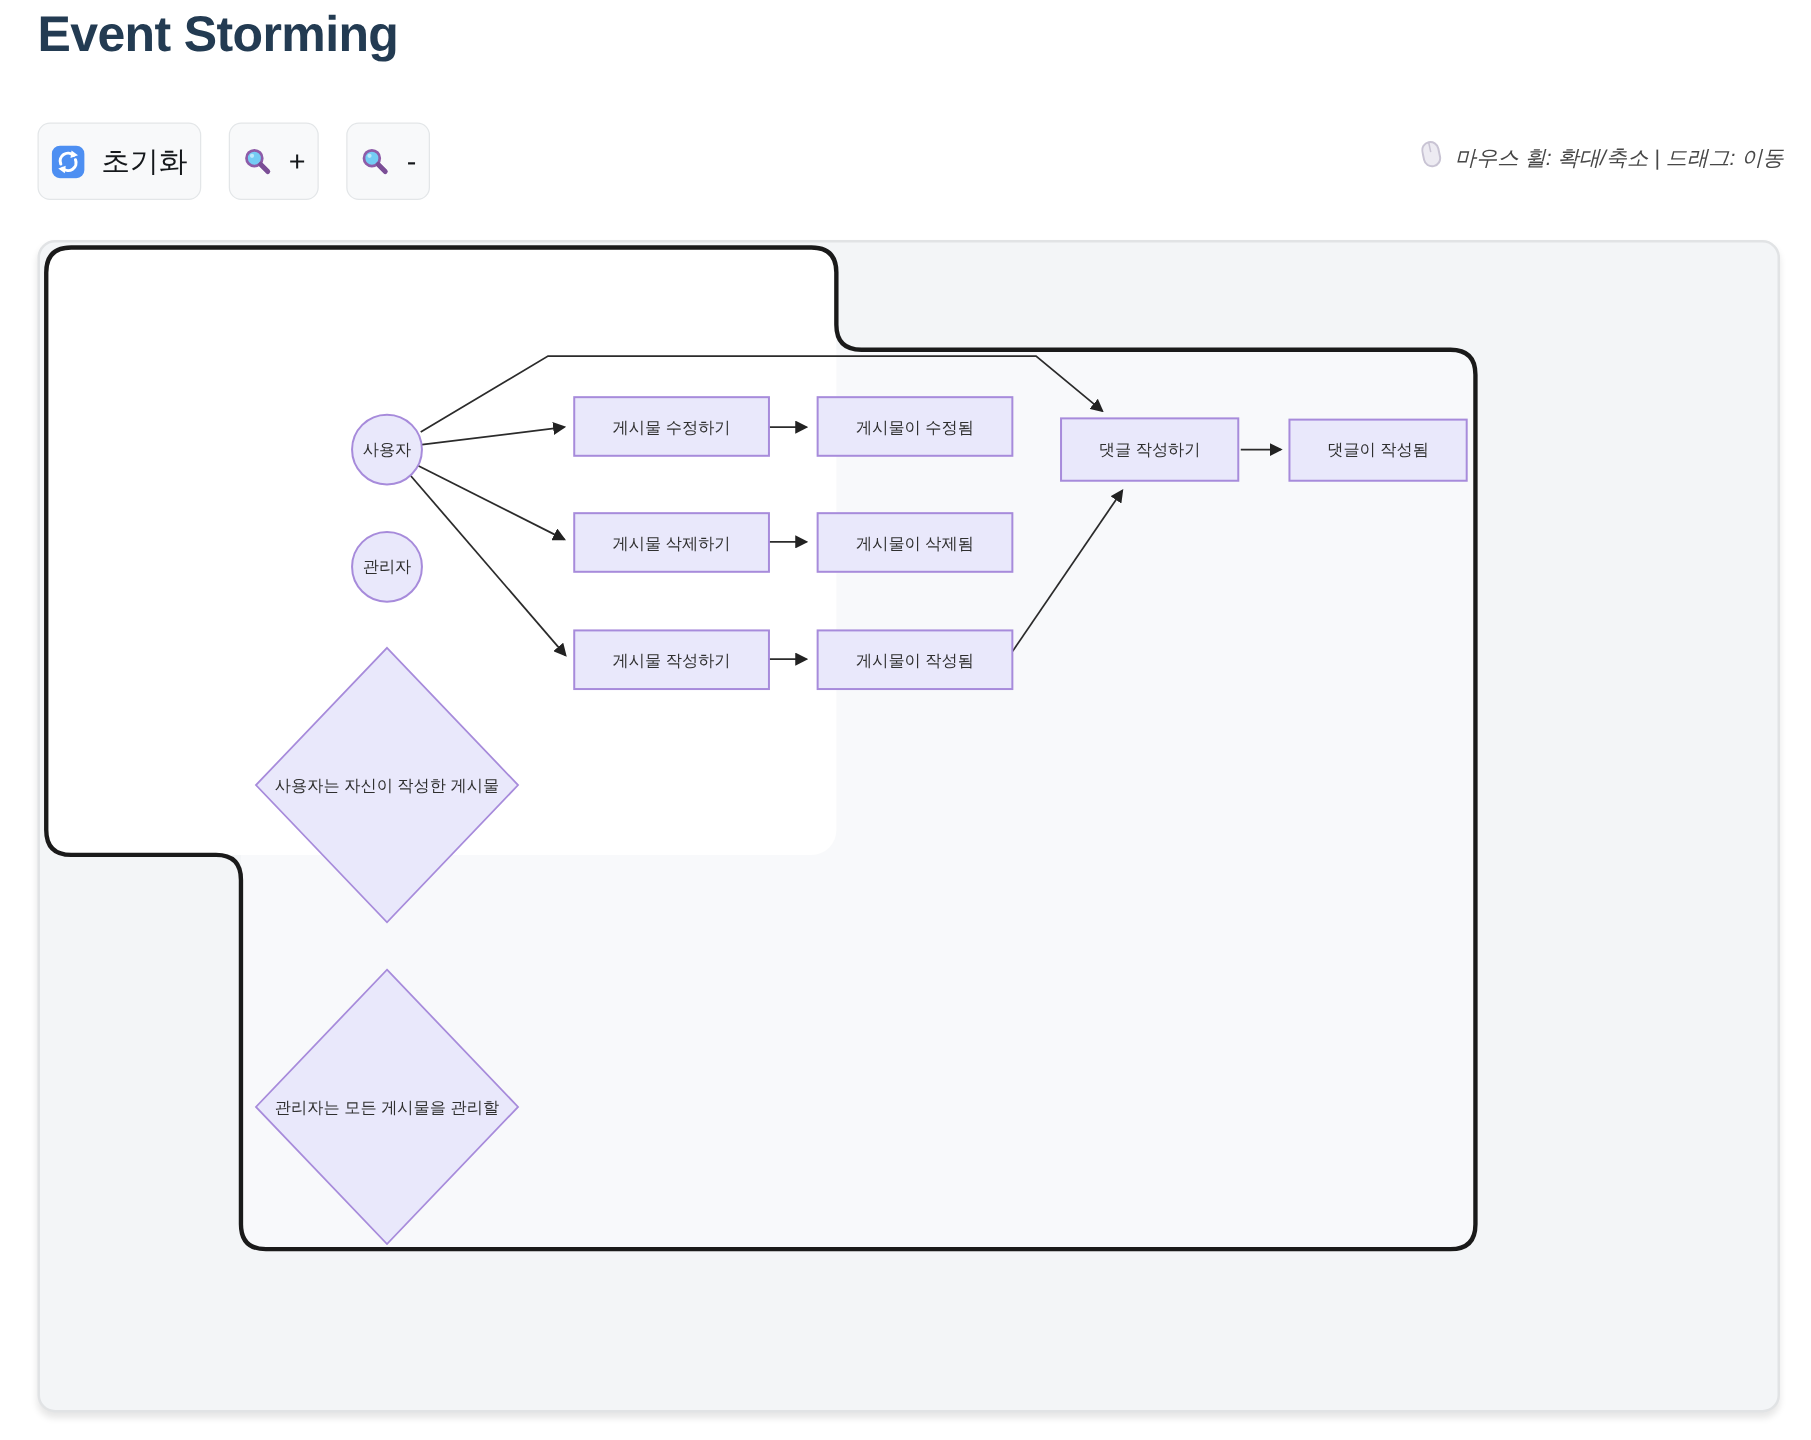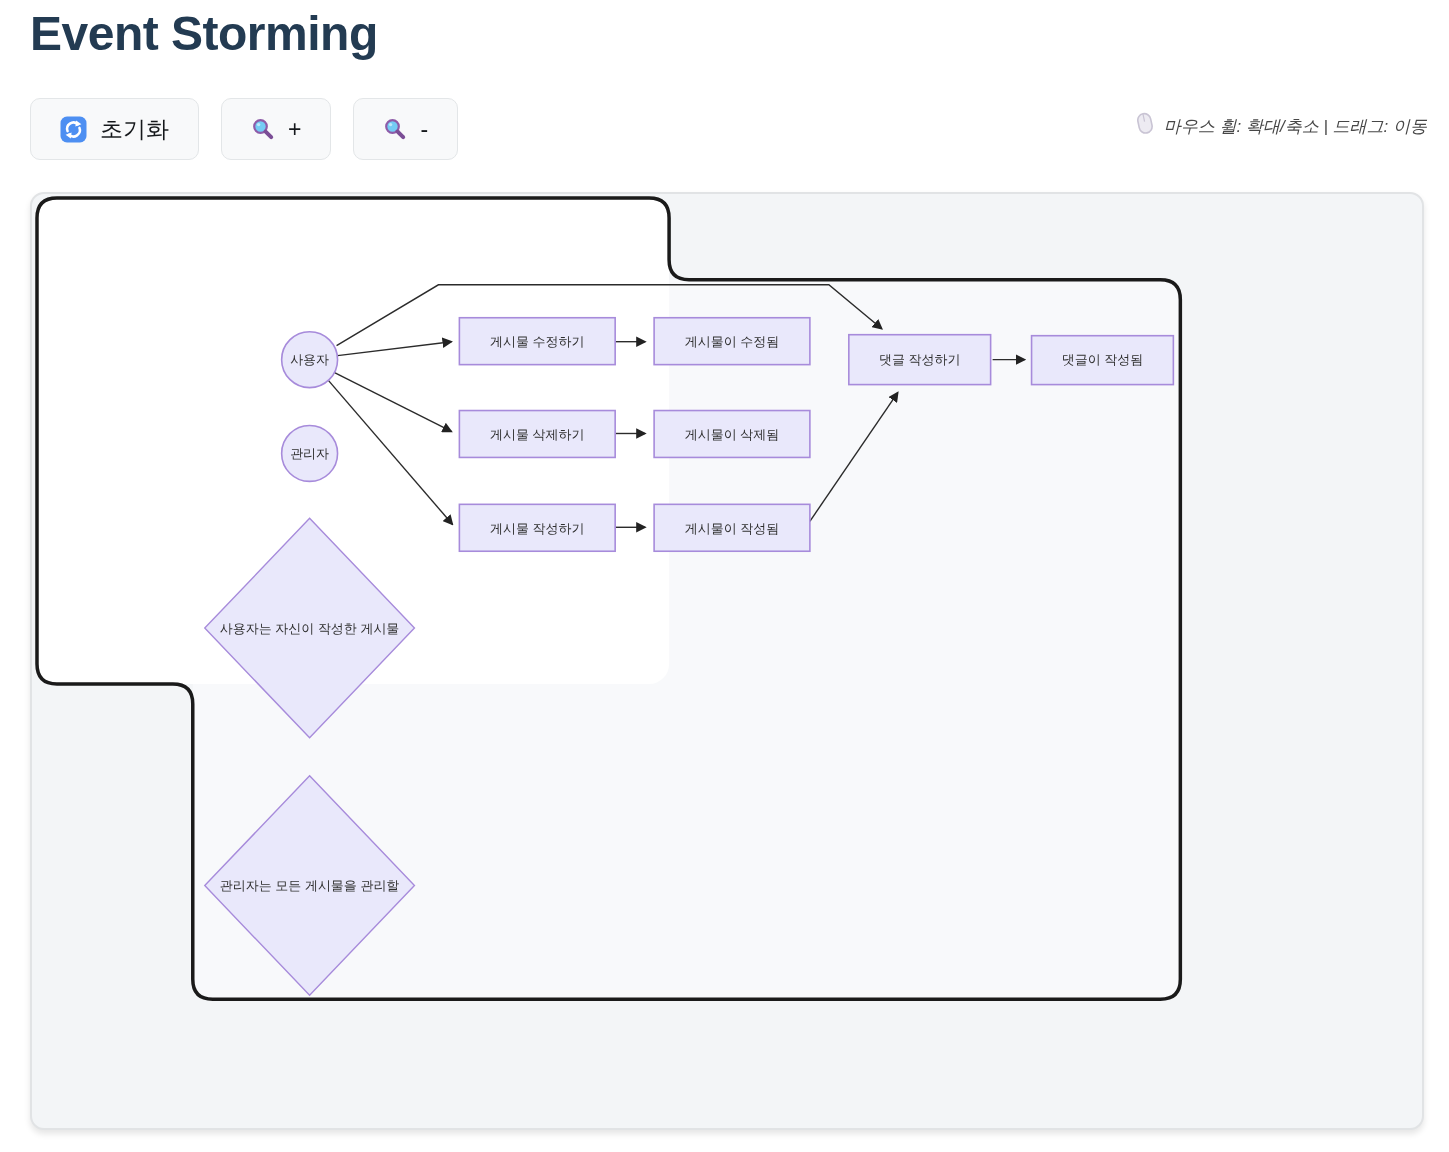--- a/index.html
+++ b/index.html
@@ -1,22 +1,22 @@
 <!DOCTYPE html>
 <html><head>
 <meta charset="utf-8">
 <style>
   html,body{margin:0;padding:0;background:#ffffff;width:1449px;height:1152px;overflow:hidden;
             font-family:"Liberation Sans","DejaVu Sans",sans-serif;}
-  .page-title{position:absolute;left:30px;top:6px;font-size:48px;font-weight:800;
+  .page-title{position:absolute;left:30px;top:6px;font-size:40px;font-weight:800;
               color:#233B52;letter-spacing:-0.5px;}
   .btn-row{position:absolute;left:30px;top:98px;display:flex;gap:22px;}
   .btn{height:62px;display:flex;align-items:center;gap:13px;background:#F8F9FA;
        border:1px solid #E3E6E8;border-radius:10px;font-size:23px;color:#15181b;
-       padding:0 29px;cursor:pointer;box-sizing:border-box;}
+       padding:0 10px;cursor:pointer;box-sizing:border-box;}
   .btn svg{display:block;}
   .hint{position:absolute;right:22px;top:112px;display:flex;align-items:center;gap:10px;
         font-style:italic;color:#474747;font-size:17px;}
   .panel{position:absolute;left:30px;top:192px;width:1394px;height:938px;background:#F3F5F7;
          border:2px solid #E1E3E5;border-radius:14px;box-shadow:0 4px 6px rgba(0,0,0,0.10);
          box-sizing:border-box;overflow:hidden;}
   .panel svg{display:block;}
   text{fill:#2f2f2f;font-size:13px;font-family:"Liberation Sans","DejaVu Sans",sans-serif;}
 </style>
 </head>

